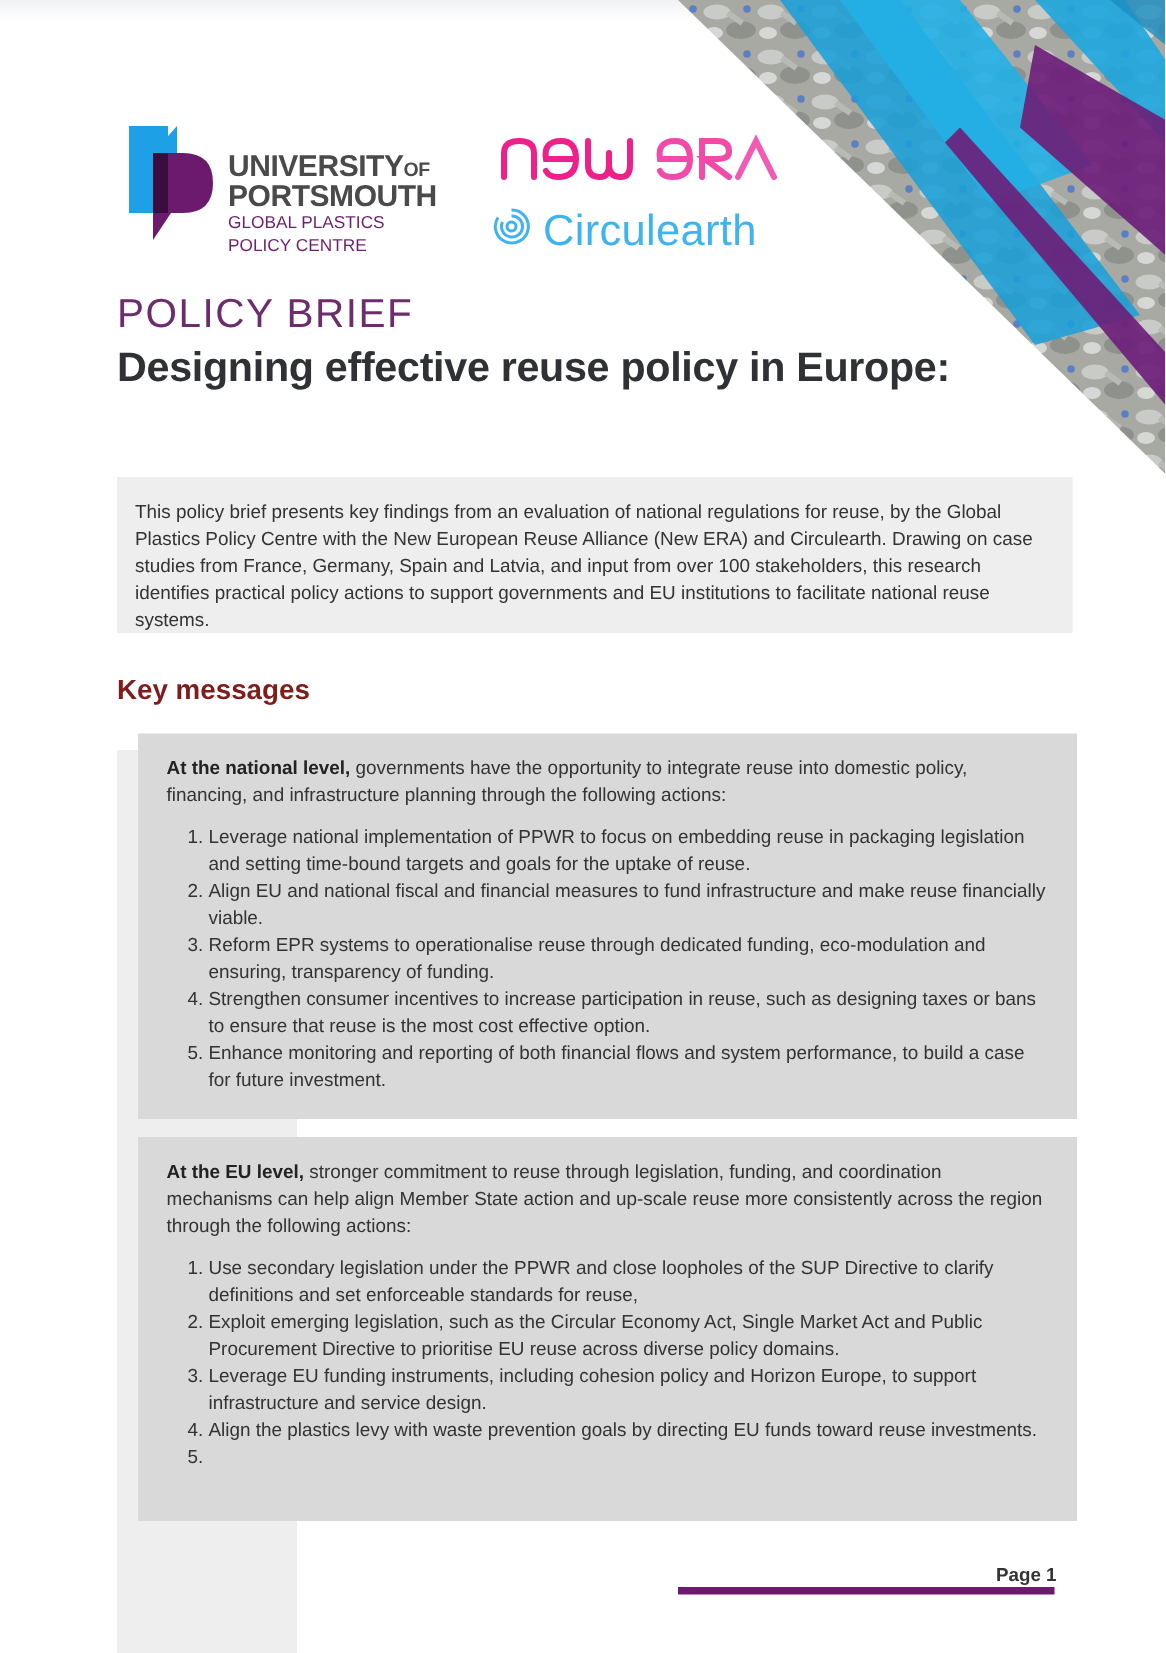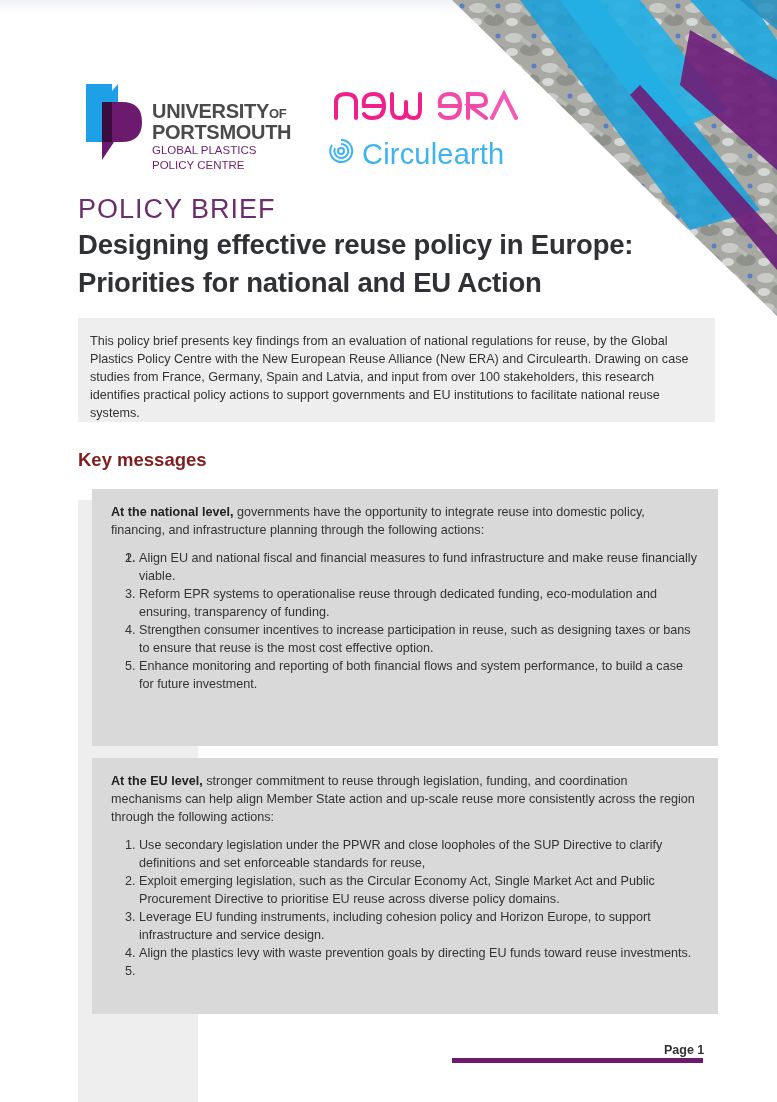--- a/index.html
+++ b/index.html
@@ -119,35 +119,34 @@
       <path d="M13,6 A7,7 0 1 1 7,10"></path>
       <circle cx="13" cy="13" r="3"></circle>
     </g>
   </svg>
   <span class="circulearth-text">Circulearth</span>
 </div>
 
 <div class="kicker">POLICY BRIEF</div>
 <h1 class="title">
   <span>Designing effective reuse policy in Europe:</span>
-  <span>Priorities for national and EU Action</span>
 </h1>
 
 <div class="intro-box">
   <p>This policy brief presents key findings from an evaluation of national regulations for reuse, by the Global Plastics Policy Centre with the New European Reuse Alliance (New ERA) and Circulearth. Drawing on case studies from France, Germany, Spain and Latvia, and input from over 100 stakeholders, this research identifies practical policy actions to support governments and EU institutions to facilitate national reuse systems.</p>
 </div>
 
 <h2 class="section-heading">Key messages</h2>
 
 <div class="left-stripe"></div>
 
 <div class="msg-box national">
   <p class="lead"><b>At the national level,</b><span> governments have the opportunity to integrate reuse into domestic policy, financing, and infrastructure planning through the following actions:</span></p>
   <ol>
-    <li><span class="num">1.</span></li>
+    <li><span class="num">1.</span><span>Leverage national implementation of PPWR to focus on embedding reuse in packaging legislation and setting time-bound targets and goals for the uptake of reuse.</span></li>
     <li><span class="num">2.</span><span>Align EU and national fiscal and financial measures to fund infrastructure and make reuse financially viable.</span></li>
     <li><span class="num">3.</span><span>Reform EPR systems to operationalise reuse through dedicated funding, eco-modulation and ensuring, transparency of funding.</span></li>
     <li><span class="num">4.</span><span>Strengthen consumer incentives to increase participation in reuse, such as designing taxes or bans to ensure that reuse is the most cost effective option.</span></li>
     <li><span class="num">5.</span><span>Enhance monitoring and reporting of both financial flows and system performance, to build a case for future investment.</span></li>
   </ol>
 </div>
 
 <div class="msg-box eu">
   <p class="lead"><b>At the EU level,</b><span> stronger commitment to reuse through legislation, funding, and coordination mechanisms can help align Member State action and up-scale reuse more consistently across the region through the following actions:</span></p>
   <ol>

